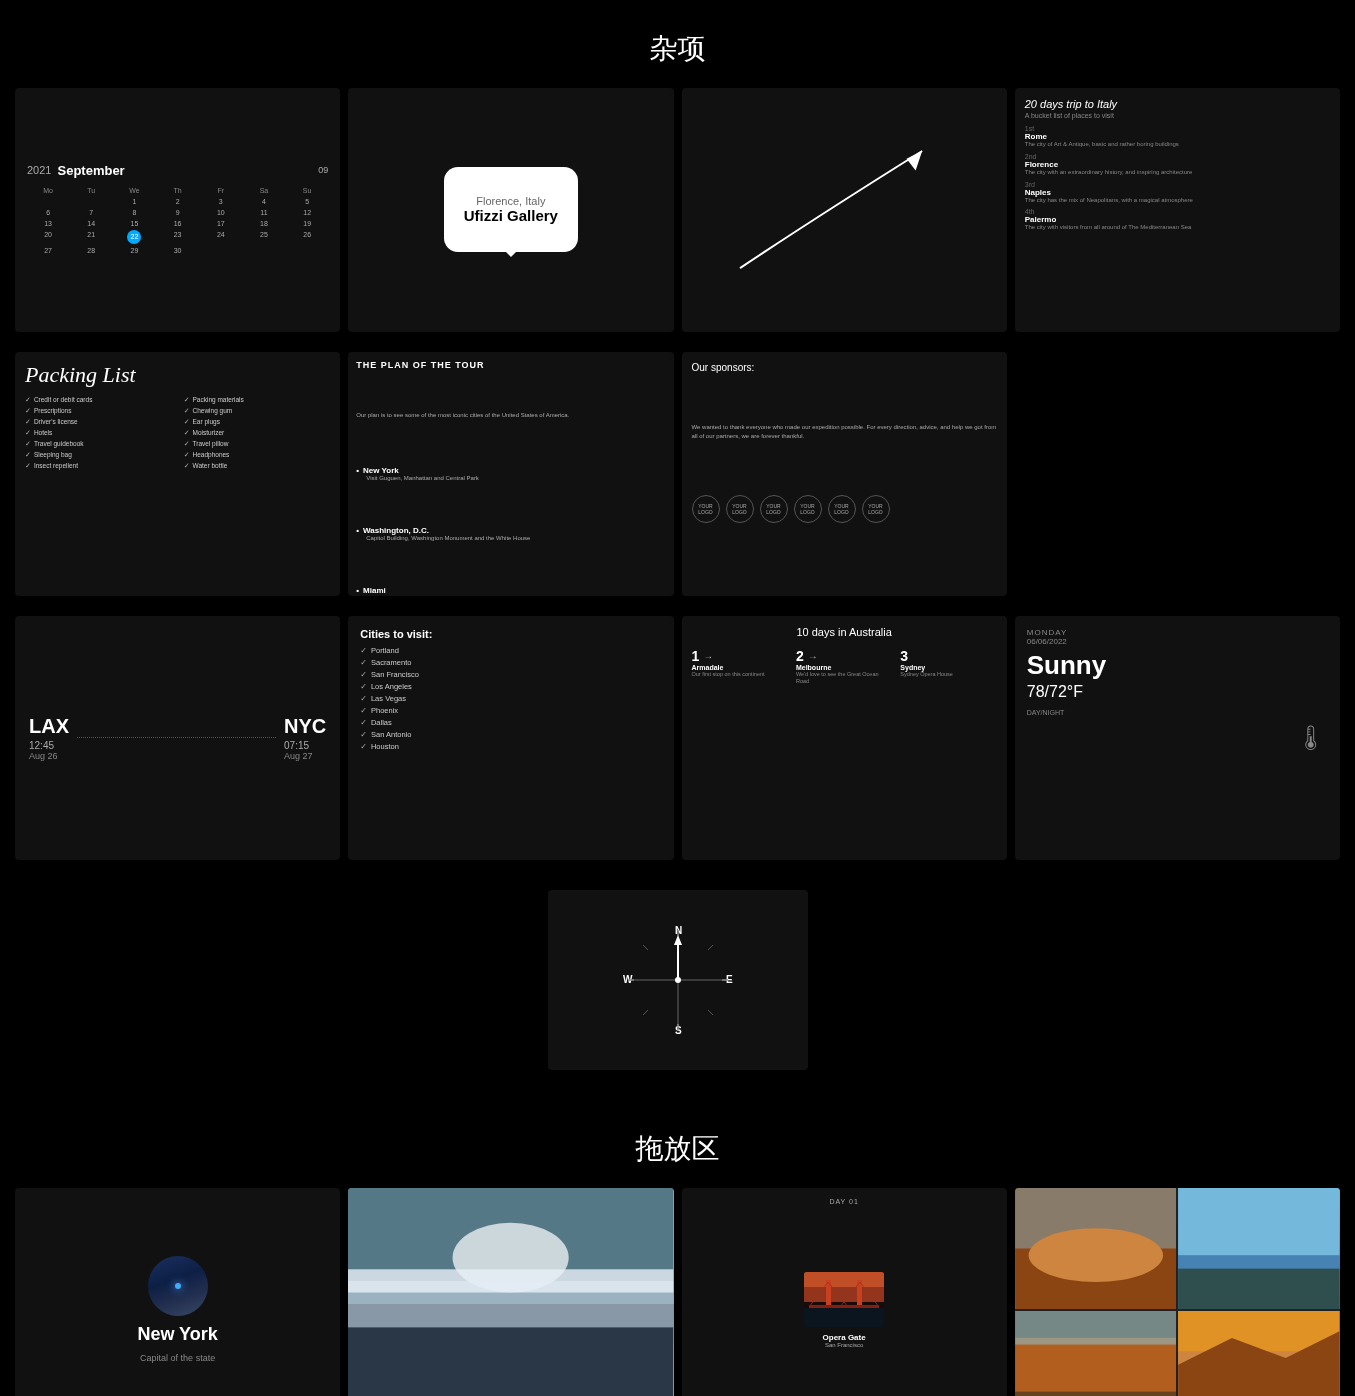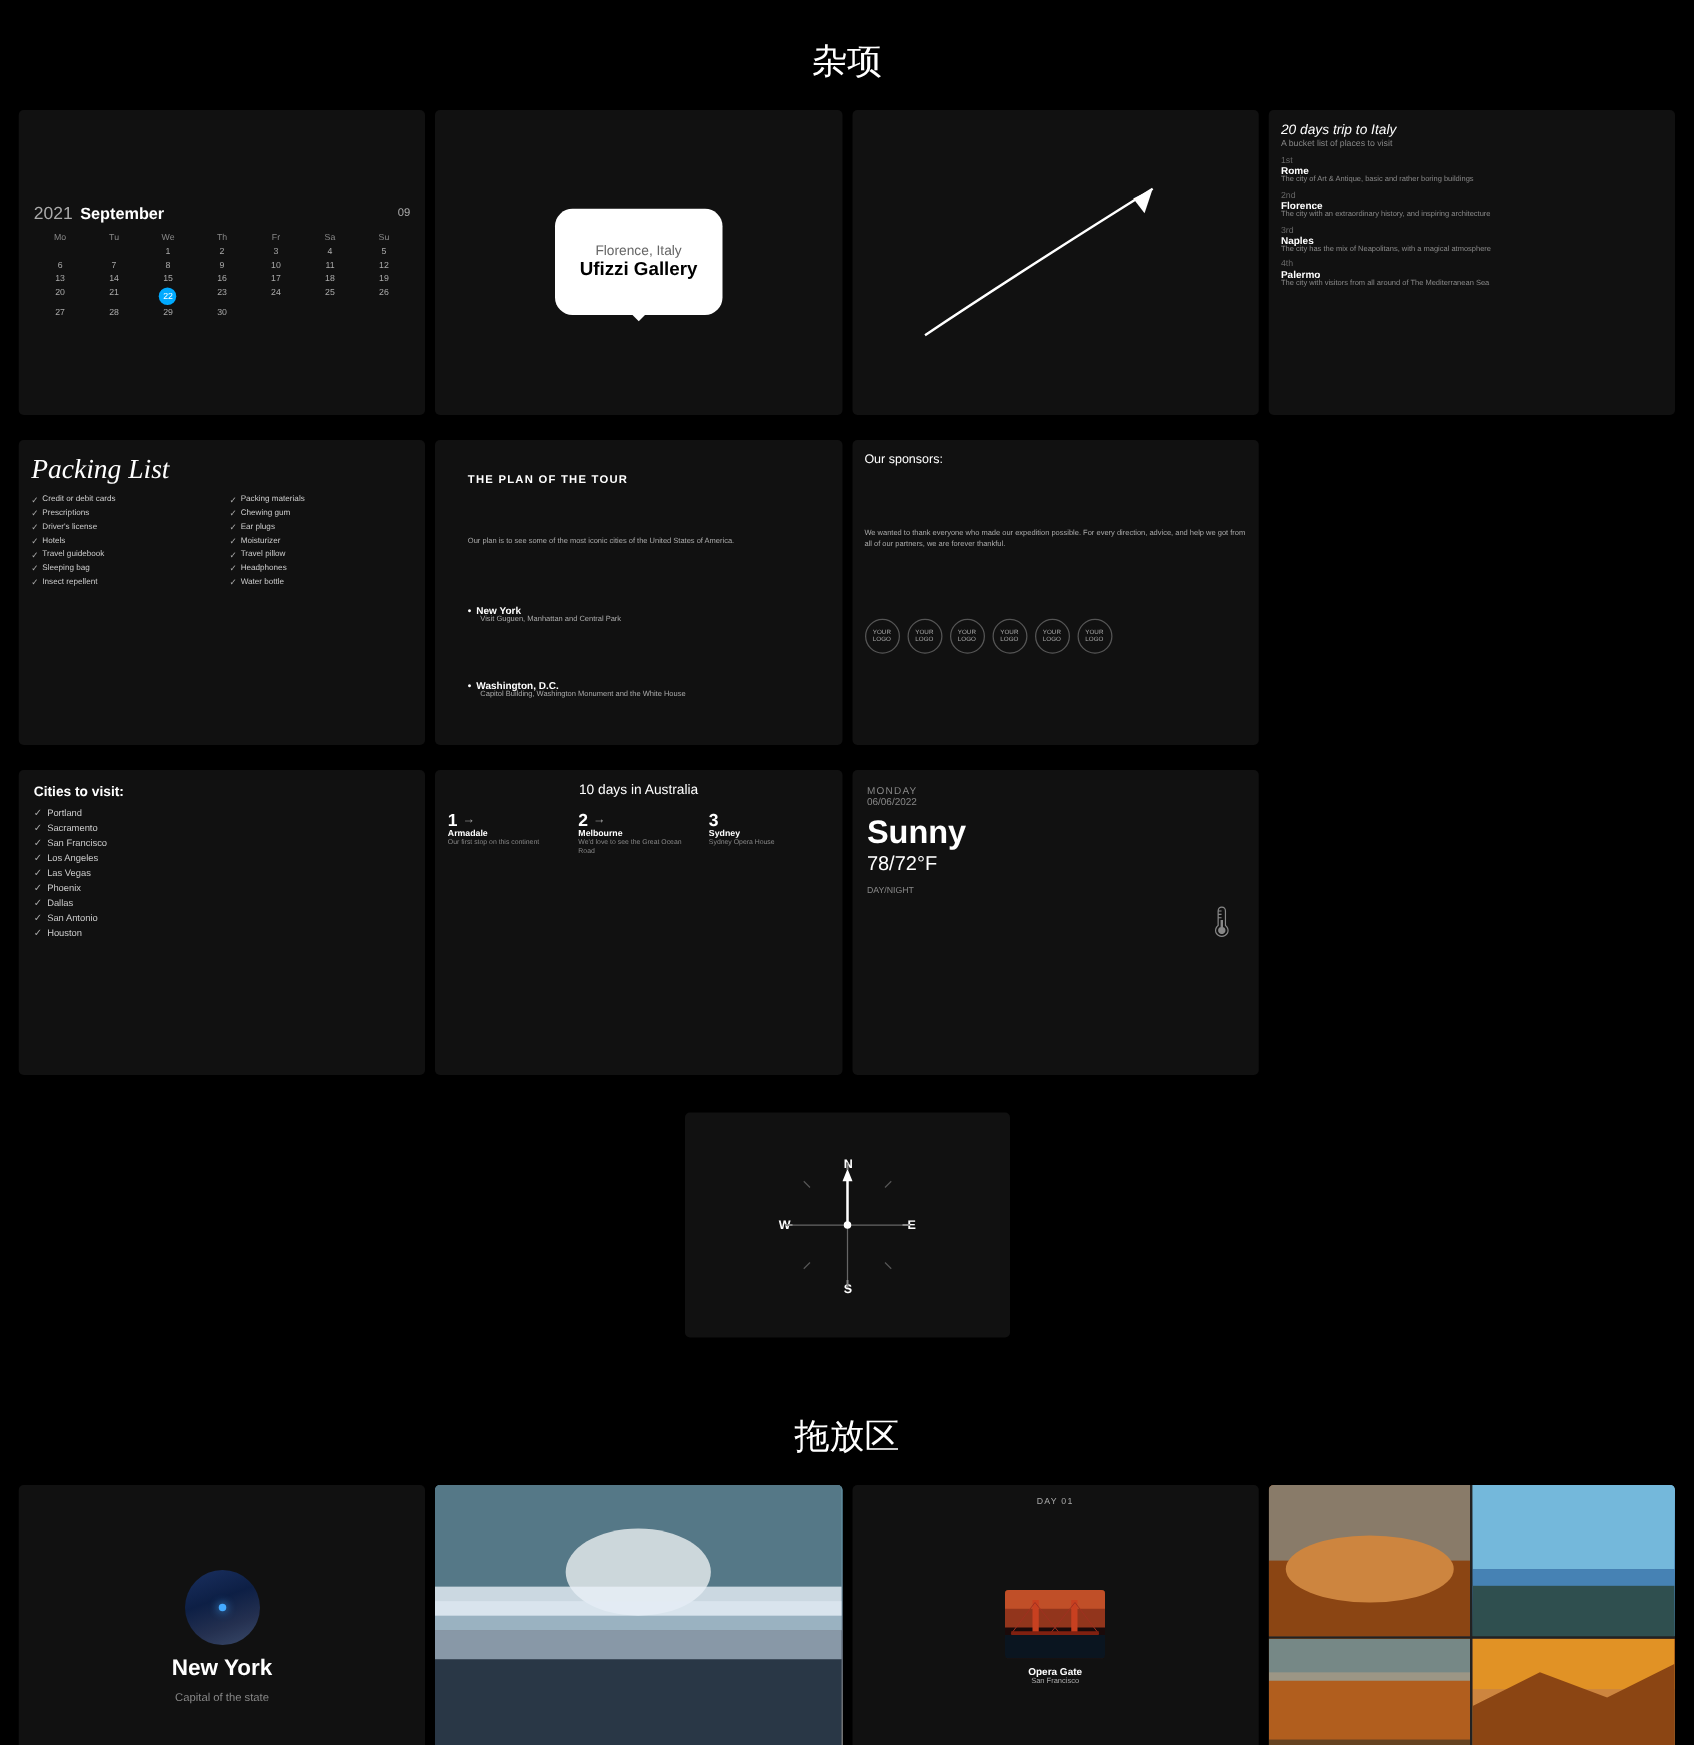--- a/index.html
+++ b/index.html
@@ -44,21 +44,21 @@
       flex-direction: column;
       align-items: flex-start;
     }
     .cal-header {
       display: flex;
       align-items: center;
       gap: 6px;
       margin-bottom: 8px;
       width: 100%;
     }
-    .cal-year { font-size: 14px; color: #aaa; }
+    .cal-year { font-size: 11px; color: #aaa; }
     .cal-month { font-size: 13px; font-weight: 700; color: #fff; }
     .cal-day-num { font-size: 9px; color: #aaa; margin-left: auto; }
     .cal-grid { width: 100%; }
     .cal-row { display: grid; grid-template-columns: repeat(7, 1fr); gap: 1px; margin-bottom: 2px; }
     .cal-cell { font-size: 7px; text-align: center; color: #aaa; padding: 1px; }
     .cal-cell.header { color: #888; }
     .cal-cell.today {
       background: #0af;
       border-radius: 50%;
       color: #fff;
@@ -139,21 +139,21 @@
       justify-content: flex-start;
     }
     .packing-title { font-size: 22px; font-style: italic; font-weight: 300; color: #fff; margin-bottom: 8px; font-family: Georgia, serif; }
     .packing-cols { display: flex; gap: 12px; width: 100%; }
     .packing-col { flex: 1; }
     .packing-item { font-size: 6.5px; color: #ccc; margin-bottom: 3px; display: flex; align-items: center; gap: 3px; }
     .packing-check { color: #aaa; font-size: 7px; }
 
     
     .tour-card {
-      padding: 26px;
+      padding: 8px;
       flex-direction: column;
       align-items: flex-start;
       justify-content: flex-start;
       gap: 40px;
     }
     .tour-title { font-size: 9px; font-weight: 700; color: #fff; letter-spacing: 1px; margin-bottom: 2px; }
     .tour-subtitle { font-size: 6px; color: #aaa; margin-bottom: 8px; }
     .tour-city { margin-bottom: 5px; }
     .tour-city-name { font-size: 8px; font-weight: 600; color: #fff; display: flex; align-items: center; gap: 4px; }
     .tour-city-name::before { content: '•'; color: #fff; }
@@ -503,20 +503,35 @@
       <div class="sponsor-logo">YOUR<br>LOGO</div>
       <div class="sponsor-logo">YOUR<br>LOGO</div>
       <div class="sponsor-logo">YOUR<br>LOGO</div>
       <div class="sponsor-logo">YOUR<br>LOGO</div>
     </div>
   </div>
 </div>
 
 <div class="grid-section">
 
+  <div class="card flight-card">
+    <div class="flight-row">
+      <div>
+        <div class="flight-code">LAX</div>
+        <div class="flight-time">12:45</div>
+        <div class="flight-date">Aug 26</div>
+      </div>
+      <div class="flight-dots"></div>
+      <div>
+        <div class="flight-code">NYC</div>
+        <div class="flight-time">07:15</div>
+        <div class="flight-date">Aug 27</div>
+      </div>
+    </div>
+  </div>
 
   <div class="card cities-card">
     <div class="cities-title">Cities to visit:</div>
     <div class="city-item"><span class="city-bullet">✓</span>Portland</div>
     <div class="city-item"><span class="city-bullet">✓</span>Sacramento</div>
     <div class="city-item"><span class="city-bullet">✓</span>San Francisco</div>
     <div class="city-item"><span class="city-bullet">✓</span>Los Angeles</div>
     <div class="city-item"><span class="city-bullet">✓</span>Las Vegas</div>
     <div class="city-item"><span class="city-bullet">✓</span>Phoenix</div>
     <div class="city-item"><span class="city-bullet">✓</span>Dallas</div>

